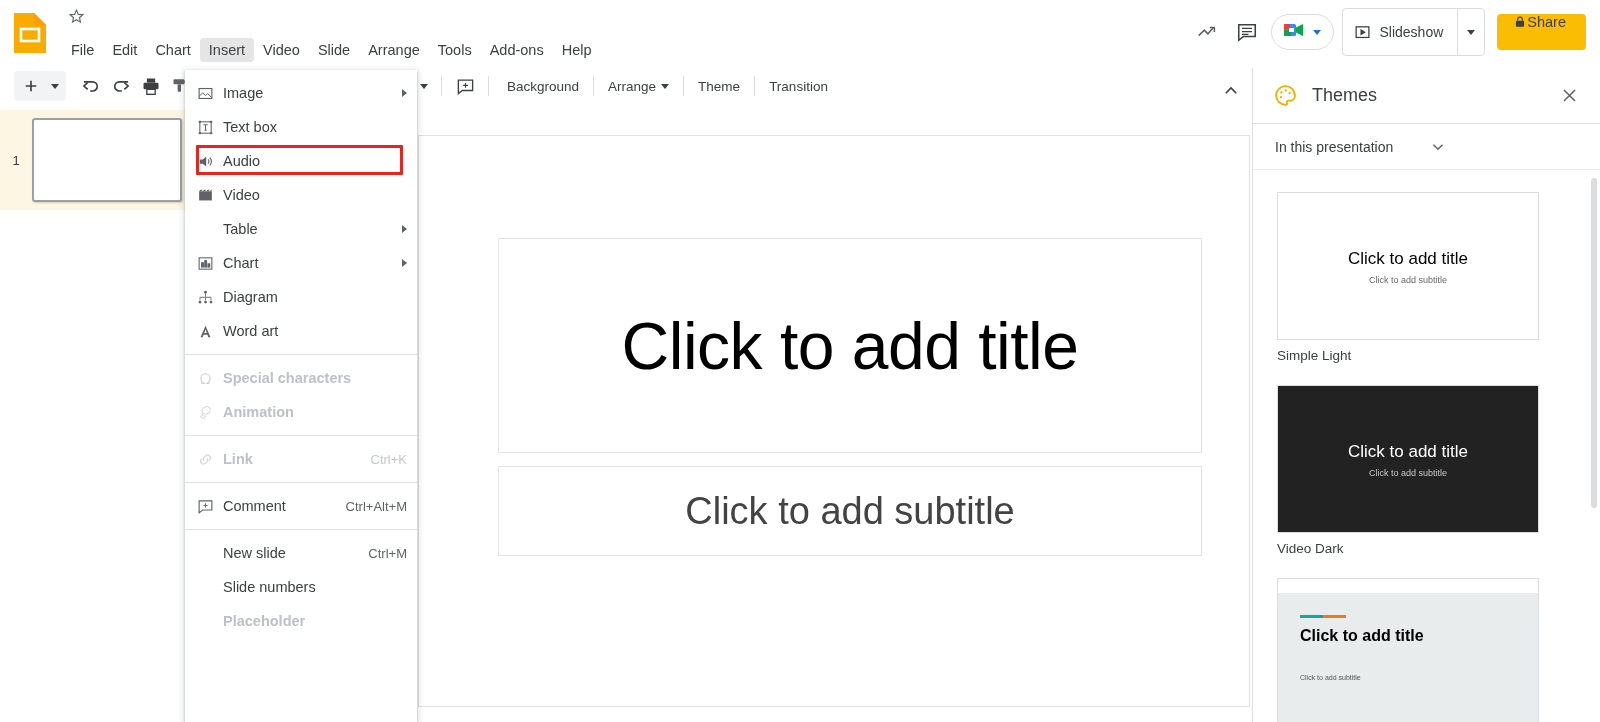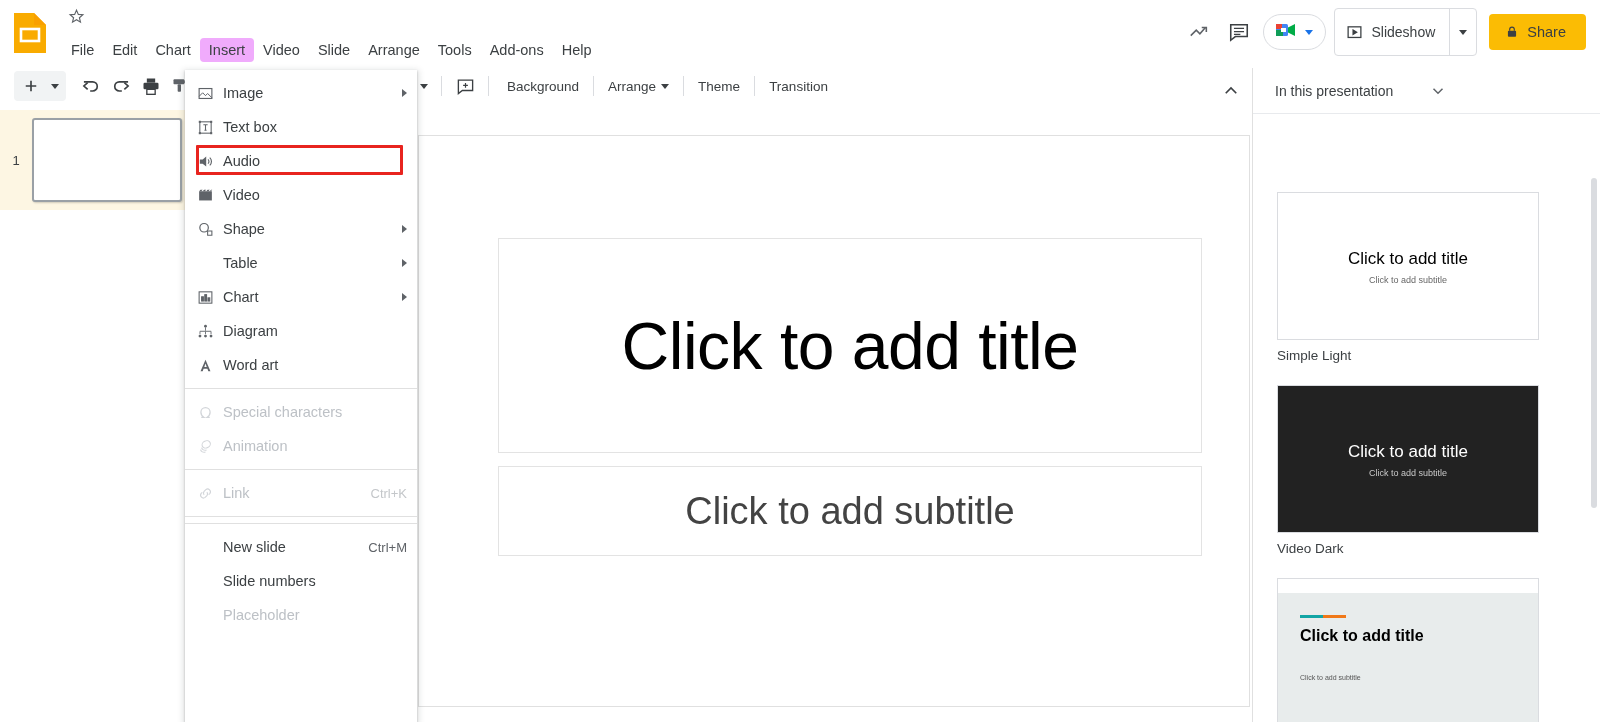--- a/index.html
+++ b/index.html
@@ -14,21 +14,21 @@
   .header { position: absolute; left: 0; top: 0; width: 1600px; height: 68px; background: #fff; }
   .logo { position: absolute; left: 10px; top: 11px; width: 40px; height: 44px; }
   .logo svg { display: block; }
   .title-row { position: absolute; left: 68px; top: 8px; display: flex; align-items: center; gap: 14px; }
   .doc-title { font-size: 21px; color: #5f6368; font-weight: 400; letter-spacing: .1px; }
   .star-icon { color: #5f6368; font-size: 17px; line-height: 1; cursor: pointer; }
   .menubar { position: absolute; left: 62px; top: 38px; display: flex; align-items: center; }
   .menubar .mi {
     font-size: 14.5px; color: #3c4043; padding: 4px 9px; border-radius: 4px; cursor: pointer;
   }
-  .menubar .mi.active { background: #f0abfc; text-align: center; }
+  .menubar .mi.active { background: #e5e5e5; text-align: center; }
 
   .hdr-right { position: absolute; right: 14px; top: 8px; display: flex; align-items: center; gap: 0; }
   .hdr-icon-btn {
     width: 40px; height: 40px; display: flex; align-items: center; justify-content: center;
     border-radius: 50%; cursor: pointer; color: #5f6368;
   }
   .meet-btn {
     display: flex; align-items: center; gap: 5px; height: 36px; padding: 0 12px 0 10px;
     border: 1px solid #dadce0; border-radius: 18px; margin: 0 8px 0 4px; cursor: pointer;
   }
@@ -36,21 +36,21 @@
   .slideshow-btn {
     display: flex; align-items: center; height: 48px; border: 1px solid #dadce0; border-radius: 4px;
     overflow: hidden; cursor: pointer; background: #fff; justify-content: center;
   }
   .slideshow-main { display: flex; align-items: center; gap: 8px; padding: 0 14px 0 11px; height: 100%; }
   .slideshow-main span { font-size: 14px; color: #3c4043; }
   .slideshow-split { width: 1px; height: 100%; background: #dadce0; }
   .slideshow-caret-wrap { width: 26px; height: 100%; display: flex; align-items: center; justify-content: center; }
   .caret-dn { width: 0; height: 0; border-left: 4px solid transparent; border-right: 4px solid transparent; border-top: 5px solid #3c4043; }
   .share-btn {
-    display: flex; align-items: center; gap: 8px; height: 36px; padding: 0 20px 0 16px;
+    display: flex; height: 36px; padding: 0 20px 0 16px;
     background: #fbbc04; border-radius: 4px; margin-left: 12px; cursor: pointer;
   }
   .share-btn span { font-size: 14.5px; color: #3c4043; font-weight: 500; }
 
   
   .toolbar { position: absolute; left: 0; top: 68px; width: 1600px; height: 42px; background: #fff; }
   .tb-group { position: absolute; top: 3px; display: flex; align-items: center; }
   .tb-btn { width: 30px; height: 30px; display: flex; align-items: center; justify-content: center; border-radius: 4px; cursor: pointer; color: #3c4043; }
   .tb-plus-wrap { display: flex; align-items: center; background: #f1f3f4; border-radius: 4px; height: 30px; padding: 0 2px; }
   .tb-caret-btn { width: 18px; height: 30px; display: flex; align-items: center; justify-content: center; cursor: pointer; }
@@ -84,21 +84,21 @@
   
   .menu {
     position: absolute; left: 185px; top: 70px; width: 232px; background: #fff;
     box-shadow: 0 2px 6px 2px rgba(60,64,67,.15), 0 1px 2px 0 rgba(60,64,67,.3);
     padding: 6px 0 0 0; z-index: 50; overflow: hidden; height: 652px;
   }
   .mrow { position: relative; height: 34px; display: flex; align-items: center; padding: 0 10px 0 12px; cursor: pointer; }
   .mrow.disabled { cursor: default; }
   .micon { width: 26px; display: flex; align-items: center; color: #5f6368; flex: 0 0 26px; }
   .mlabel { font-size: 14.5px; color: #3c4043; flex: 1; }
-  .mrow.disabled .mlabel { color: #bdc1c6; }
+  .mrow.disabled .mlabel { color: #bdc1c6; font-weight: bold; }
   .mrow.disabled .micon { color: #d2d5d9; }
   .mshort { font-size: 13px; color: #5f6368; margin-left: 10px; }
   .mrow.disabled .mshort { color: #c4c7ca; }
   .marrow { width: 0; height: 0; border-top: 4px solid transparent; border-bottom: 4px solid transparent; border-left: 5px solid #5f6368; margin-left: 8px; }
   .mdiv { height: 1px; background: #e0e0e0; margin: 6px 0; }
   .highlight-box { position: absolute; left: 11px; top: 1px; width: 207px; height: 30px; border: 3px solid #e8241f; pointer-events: none; border-radius: 1px; }
 
   
   .themes-panel { position: absolute; right: 0; top: 68px; width: 348px; height: 654px; background: #fff; border-left: 1px solid #e0e0e0; }
   .themes-head { display: flex; align-items: center; height: 56px; padding: 0 14px 0 20px; border-bottom: 1px solid #e0e0e0; }
@@ -411,30 +411,20 @@
       <div class="mrow">
         <div class="micon">
           <svg width="17" height="17" viewBox="0 0 24 24" fill="currentColor">
             <path d="M3 6 h18 v13 H3 Z"></path>
             <path d="M3 6 l2-2 h3 l-2 2 Z M8 6 l2-2 h3 l-2 2 Z M13 6 l2-2 h3 l-2 2 Z M18 6 l2-2 h1.5 l-2 2 Z" fill="currentColor"></path>
           </svg>
         </div>
         <div class="mlabel">Video</div>
       </div>
       <div class="mrow">
-        <div class="micon">
-          <svg width="17" height="17" viewBox="0 0 24 24" fill="none" stroke="currentColor" stroke-width="1.7">
-            <circle cx="10" cy="9.5" r="6"></circle>
-            <path d="M15 14 h6 v6 h-6 Z" stroke-width="1.5"></path>
-          </svg>
-        </div>
-        <div class="mlabel">Shape</div>
-        <div class="marrow"></div>
-      </div>
-      <div class="mrow">
         <div class="micon"></div>
         <div class="mlabel">Table</div>
         <div class="marrow"></div>
       </div>
       <div class="mrow">
         <div class="micon">
           <svg width="17" height="17" viewBox="0 0 24 24" fill="none" stroke="currentColor" stroke-width="1.5">
             <rect x="3" y="4" width="18" height="16"></rect>
             <rect x="6.5" y="11" width="2.5" height="6" fill="currentColor"></rect>
             <rect x="11" y="8" width="2.5" height="9" fill="currentColor"></rect>
@@ -490,37 +480,64 @@
         <div class="micon">
           <svg width="17" height="17" viewBox="0 0 24 24" fill="none" stroke="currentColor" stroke-width="1.6">
             <path d="M10 14 a4 4 0 0 1 0-5 l2.5-2.5 a4 4 0 0 1 5.6 5.6 L16.5 13.5"></path>
             <path d="M14 10 a4 4 0 0 1 0 5 l-2.5 2.5 a4 4 0 0 1 -5.6 -5.6 L7.5 10.5"></path>
           </svg>
         </div>
         <div class="mlabel">Link</div>
         <div class="mshort">Ctrl+K</div>
       </div>
       <div class="mdiv"></div>
+      <div class="mrow">
+        <div class="micon">
+          <svg width="17" height="17" viewBox="0 0 24 24" fill="none" stroke="currentColor" stroke-width="1.6">
+            <path d="M3 4 h18 v13 H8 l-5 4 Z"></path>
+            <path d="M12 7.5 v6 M9 10.5 h6" stroke-width="1.4"></path>
+          </svg>
+        </div>
+        <div class="mlabel">Comment</div>
+        <div class="mshort">Ctrl+Alt+M</div>
+      </div>
       <div class="mdiv"></div>
       <div class="mrow">
         <div class="micon"></div>
         <div class="mlabel">New slide</div>
         <div class="mshort">Ctrl+M</div>
       </div>
       <div class="mrow">
         <div class="micon"></div>
         <div class="mlabel">Slide numbers</div>
       </div>
       <div class="mrow disabled">
         <div class="micon"></div>
         <div class="mlabel">Placeholder</div>
       </div>
     </div>
 
   <div class="themes-panel">
+    <div class="themes-head">
+      <span style="display:flex">
+        <svg width="25" height="25" viewBox="0 0 24 24" fill="none" stroke="#f9ab00" stroke-width="1.7">
+          <path d="M12 3 a9 9 0 1 0 0 18 c1.4 0 2-1 1.4-1.9 -.6-1 .1-2.1 1.3-2.1 h1.8 a4.5 4.5 0 0 0 4.5-4.5 C21 6.9 17 3 12 3 Z"></path>
+          <circle cx="8" cy="9" r="1.1" fill="#f9ab00" stroke="none"></circle>
+          <circle cx="12.2" cy="7.2" r="1.1" fill="#f9ab00" stroke="none"></circle>
+          <circle cx="16" cy="9.6" r="1.1" fill="#f9ab00" stroke="none"></circle>
+          <circle cx="7.6" cy="13.6" r="1.1" fill="#f9ab00" stroke="none"></circle>
+        </svg>
+      </span>
+      <div class="themes-title">Themes</div>
+      <div class="themes-close">
+        <svg width="19" height="19" viewBox="0 0 24 24" stroke="#5f6368" stroke-width="1.9">
+            <path d="M5 5 L19 19 M19 5 L5 19"></path>
+          </svg>
+      </div>
+    </div>
     <div class="themes-section">
       <span>In this presentation</span>
       <span style="display:flex">
         <svg width="18" height="18" viewBox="0 0 24 24" fill="none" stroke="#5f6368" stroke-width="2">
             <path d="M6 9 l6 6 6-6"></path>
           </svg>
       </span>
     </div>
     <div class="themes-list" id="themes-list">
         <div class="theme-card">

